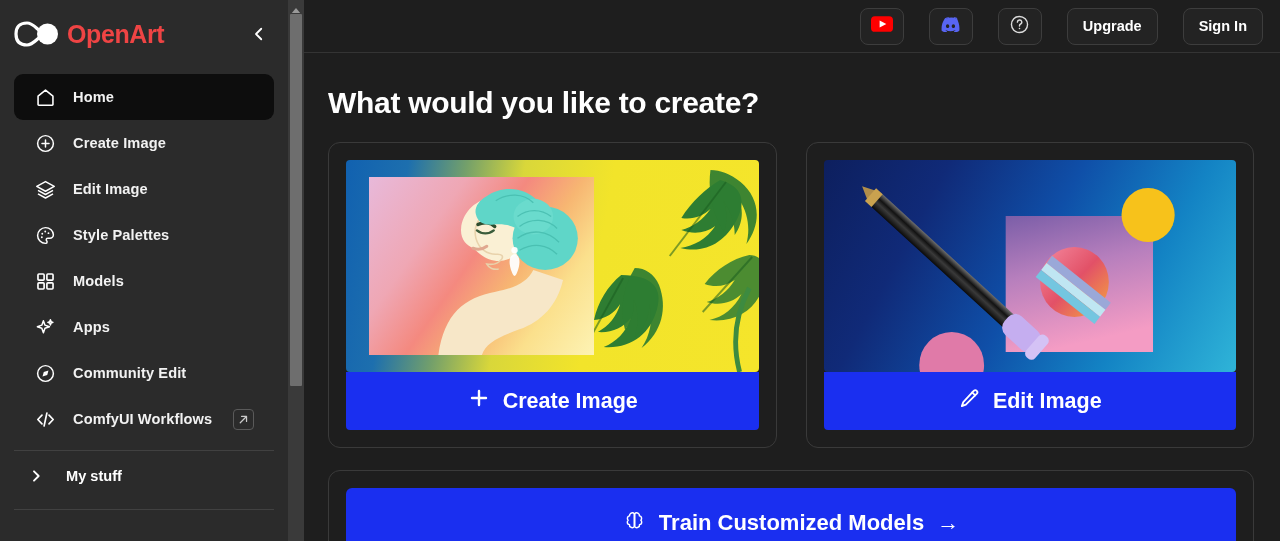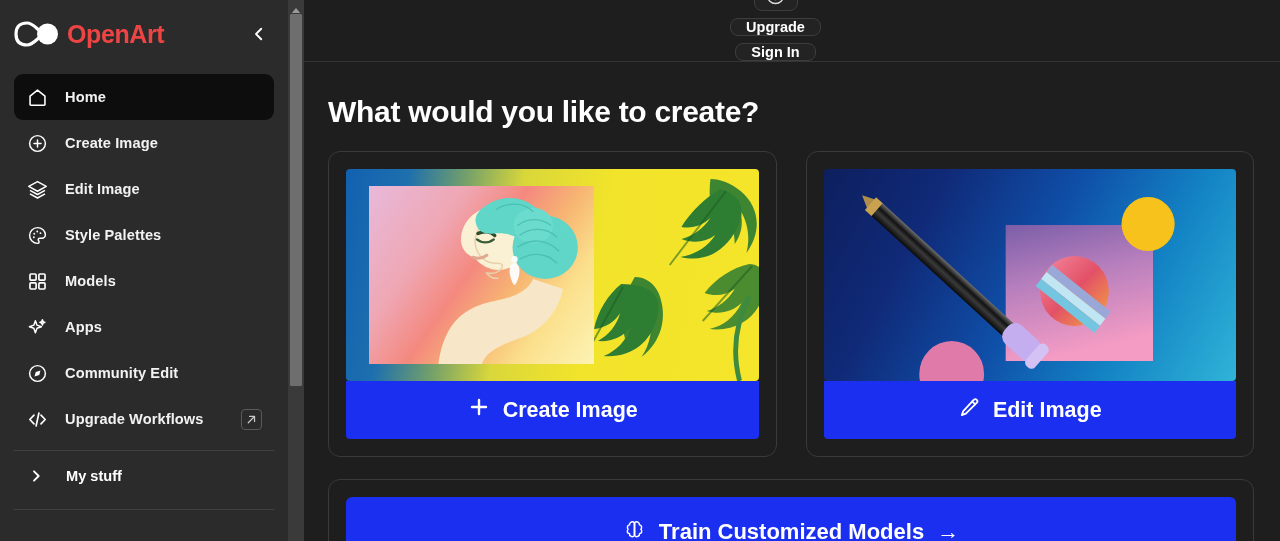--- a/index.html
+++ b/index.html
@@ -26,21 +26,21 @@
     margin-left:7px; color:#ef4444;
   }
   .collapse-btn {
     margin-left:auto; width:26px; height:26px; display:flex;
     align-items:center; justify-content:center; color:#fff;
   }
 
   .nav { padding:6px 14px 0 14px; }
   .nav-item {
     display:flex; align-items:center; height:46px; border-radius:9px;
-    padding:0 12px; color:#f2f2f2; position:relative;
+    padding:0 20px; color:#f2f2f2; position:relative;
   }
   .nav-item.active { background:#0d0d0d; }
   .nav-ico {
     width:22px; height:22px; flex:0 0 22px; display:flex;
     align-items:center; justify-content:center; color:#ffffff;
   }
   .nav-label {
     font-size:14.6px; font-weight:bold; margin-left:17px;
     white-space:nowrap; letter-spacing:0.1px;
   }
@@ -71,22 +71,22 @@
     position:absolute; left:2px; top:14px; width:12px; height:372px;
     background:#6e6e6e; border-radius:1px;
   }
 
   
   .main {
     flex:1 1 auto; height:541px; background:#1e1e1e;
     position:relative; overflow:hidden;
   }
   .topbar {
-    height:62px; display:flex; align-items:center; justify-content:flex-end;
-    padding-right:17px; gap:7px; border-bottom:1px solid #343434;flex-direction:column;
+    height:53px; display:flex; align-items:center; justify-content:flex-end;
+    padding-right:17px; gap:25px; border-bottom:1px solid #343434;
   }
   .icon-btn {
     width:44px; height:37px; border:1px solid #3d3d3d; border-radius:8px;
     background:#232323; display:flex; align-items:center; justify-content:center;
   }
   .pill-btn {
     height:37px; border:1px solid #3d3d3d; border-radius:8px; background:#232323;
     display:flex; align-items:center; justify-content:center;
     font-size:14.5px; font-weight:bold; color:#fff; padding:0 15px;
   }
@@ -240,21 +240,21 @@
       </div>
 
       <div class="nav-item">
         <span class="nav-ico">
           <svg viewBox="0 0 24 24" width="21" height="21" fill="none" stroke="#fff" stroke-width="1.9" stroke-linecap="round" stroke-linejoin="round">
               <polyline points="8 7 3.2 12 8 17"></polyline>
               <polyline points="16 7 20.8 12 16 17"></polyline>
               <line x1="13.6" y1="4.6" x2="10.4" y2="19.4"></line>
             </svg>
         </span>
-        <span class="nav-label">Upgrade Workflows</span>
+        <span class="nav-label">ComfyUI Workflows</span>
         <span class="ext-badge">
           <svg viewBox="0 0 24 24" width="13" height="13" fill="none" stroke="#c9c9c9" stroke-width="2.3" stroke-linecap="round" stroke-linejoin="round">
               <line x1="6" y1="18" x2="17" y2="7"></line>
               <polyline points="8.5 6.4 17.6 6.4 17.6 15.5"></polyline>
             </svg>
         </span>
       </div>
 
     </nav>
 

